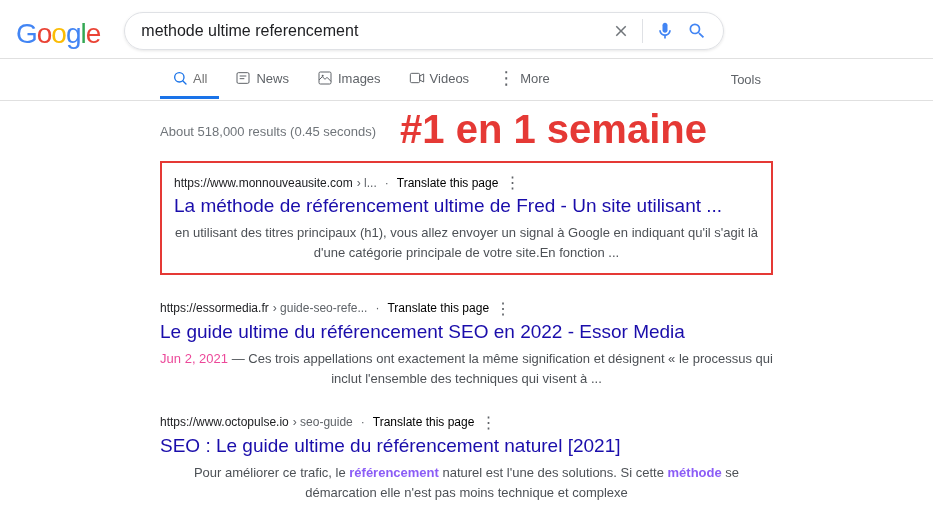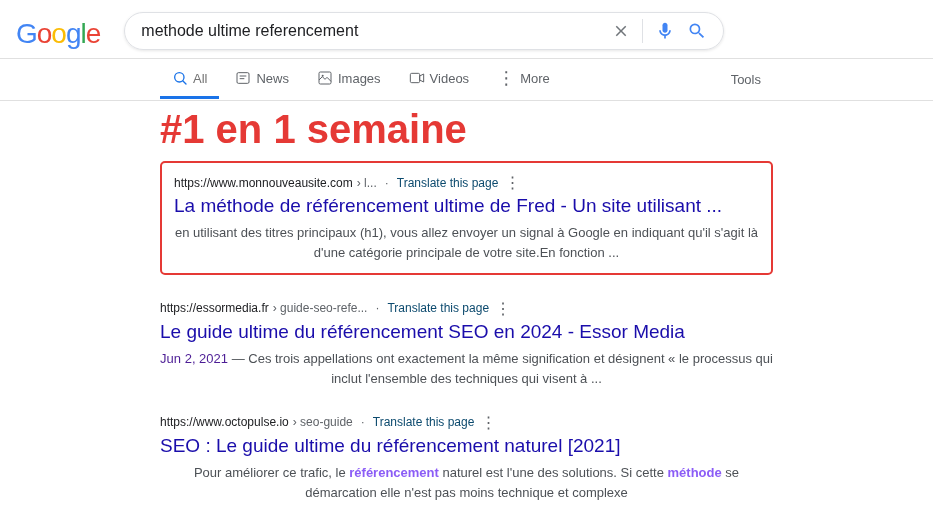--- a/index.html
+++ b/index.html
@@ -122,41 +122,41 @@
       line-height: 1;
     }
 
     
     .search-result {
       margin-bottom: 24px;
       max-width: 650px;
     }
     .search-result.highlighted {
       border: 2.5px solid #e53935;
-      border-radius: 5px;
+      border-radius: 0;
       padding: 10px 12px;
     }
 
     .result-url-row {
       display: flex;
       align-items: center;
       gap: 4px;
       font-size: 12px;
       color: #202124;
       margin-bottom: 2px;
     }
     .result-url {
       color: #202124;
       font-size: 12px;
     }
     .result-url-gray {
       color: #5f6368;
     }
     .translate-link {
-      color: #0c4a6e;
+      color: #000000;
       font-size: 12px;
       cursor: pointer;
     }
     .three-dots {
       color: #5f6368;
       font-size: 16px;
       cursor: pointer;
       margin-left: 2px;
     }
 
@@ -171,21 +171,21 @@
     }
 
     .result-snippet {
       font-size: 13px;
       color: #4d5156;
       line-height: 1.55;
       text-align: center;
     }
 
     .result-date {
-      color: #4c1d95;
+      color: #ec4899;
       font-size: 13px;
       margin-top: 20px;
     }
 
     .result-snippet strong {
       color: #8b5cf6;
     }
   </style>
 </head>
 <body>
@@ -252,20 +252,21 @@
   <div class="tab">
     <span style="font-size:18px;color:#5f6368;line-height:1;">⋮</span>
     <span>More</span>
   </div>
   <div class="tools-btn tabs-right">Tools</div>
 </div>
 
 <div class="results-area">
 
   <div class="results-stats-row">
+    <span class="results-stats">About 518,000 results (0.45 seconds)</span>
     <span class="highlight-text">#1 en 1 semaine</span>
   </div>
 
   <div class="search-result highlighted">
     <div class="result-url-row">
       <span class="result-url">https://www.monnouveausite.com</span>
       <span class="result-url-gray">› l...</span>
       <span style="color:#5f6368;margin:0 4px;">·</span>
       <a class="translate-link">Translate this page</a>
       <span class="three-dots">⋮</span>
@@ -275,21 +276,21 @@
   </div>
 
   <div class="search-result">
     <div class="result-url-row">
       <span class="result-url">https://essormedia.fr</span>
       <span class="result-url-gray">› guide-seo-refe...</span>
       <span style="color:#5f6368;margin:0 4px;">·</span>
       <a class="translate-link">Translate this page</a>
       <span class="three-dots">⋮</span>
     </div>
-    <a class="result-title">Le guide ultime du référencement SEO en 2024 - Essor Media</a>
+    <a class="result-title">Le guide ultime du référencement SEO en 2022 - Essor Media</a>
     <div class="result-snippet">
       <span class="result-date">Jun 2, 2021</span> — Ces trois appellations ont exactement la même signification et désignent « le processus qui inclut l'ensemble des techniques qui visent à ...
     </div>
   </div>
 
   <div class="search-result">
     <div class="result-url-row">
       <span class="result-url">https://www.octopulse.io</span>
       <span class="result-url-gray">› seo-guide</span>
       <span style="color:#5f6368;margin:0 4px;">·</span>

